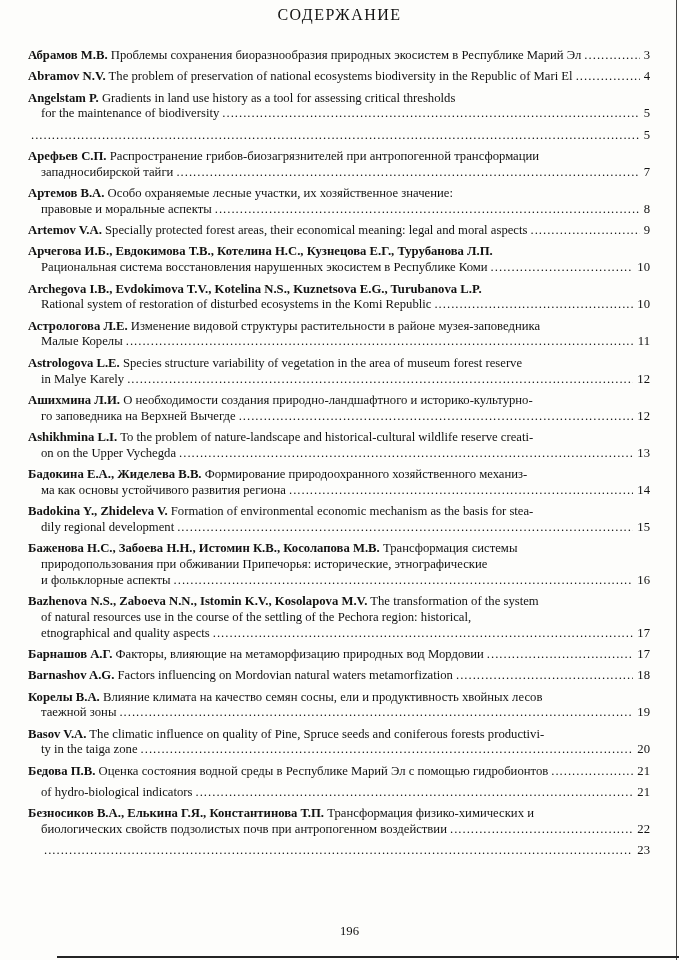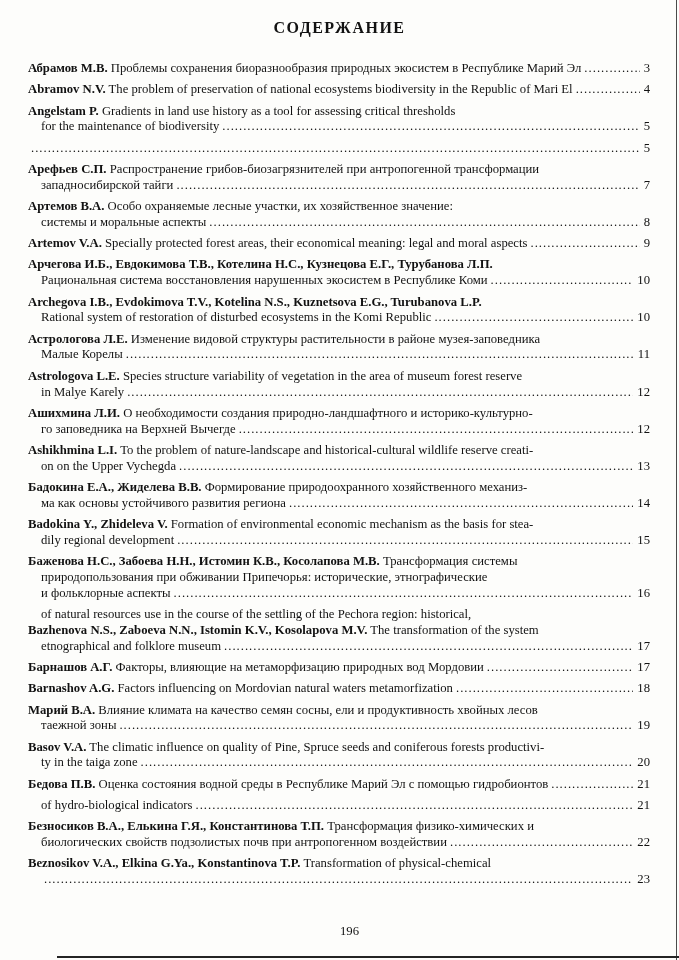--- a/index.html
+++ b/index.html
@@ -7,24 +7,24 @@
     width: 679px;
     height: 960px;
     background: #fdfdfb;
     position: relative;
     overflow: hidden;
     font-family: "Liberation Serif", "DejaVu Serif", serif;
     color: #121212;
   }
   .sheet { position: absolute; inset: 0; }
   .title {
-    margin-top: 19px;
+    margin-top: 6px;
     text-align: center;
     font-size: 16px;
-    font-weight: bold;
+    font-weight: normal;
     letter-spacing: 1.5px;
   }
   .entries { margin: 24px 29px 0 28px; }
   .entry { margin-bottom: 5.5px; }
   .line {
     display: flex;
     align-items: flex-end;
     font-size: 12.7px;
     line-height: 15.8px;
   }
@@ -105,21 +105,21 @@
           <span class="txt">западносибирской тайги</span>
           <span class="dots">................................................................................................................................................................................................................................................</span>
           <span class="pg">7</span>
         </div>
       </div>
       <div class="entry">
         <div class="line">
           <span class="txt"><span class="authors">Артемов В.А.</span> Особо охраняемые лесные участки, их хозяйственное значение:</span>
         </div>
         <div class="line cont">
-          <span class="txt">системы и моральные аспекты</span>
+          <span class="txt">правовые и моральные аспекты</span>
           <span class="dots">................................................................................................................................................................................................................................................</span>
           <span class="pg">8</span>
         </div>
       </div>
       <div class="entry">
         <div class="line">
           <span class="txt"><span class="authors">Artemov V.A.</span> Specially protected forest areas, their economical meaning: legal and moral aspects</span>
           <span class="dots">................................................................................................................................................................................................................................................</span>
           <span class="pg">9</span>
         </div>
@@ -211,49 +211,49 @@
         <div class="line cont">
           <span class="txt">природопользования при обживании Припечорья: исторические, этнографические</span>
         </div>
         <div class="line cont">
           <span class="txt">и фольклорные аспекты</span>
           <span class="dots">................................................................................................................................................................................................................................................</span>
           <span class="pg">16</span>
         </div>
       </div>
       <div class="entry">
+        <div class="line">
+          <span class="txt"><span class="authors">Bazhenova N.S., Zaboeva N.N., Istomin K.V., Kosolapova M.V.</span> The transformation of the system</span>
+        </div>
         <div class="line cont">
           <span class="txt">of natural resources use in the course of the settling of the Pechora region: historical,</span>
         </div>
-        <div class="line">
-          <span class="txt"><span class="authors">Bazhenova N.S., Zaboeva N.N., Istomin K.V., Kosolapova M.V.</span> The transformation of the system</span>
-        </div>
-        <div class="line cont">
-          <span class="txt">etnographical and folklore museum</span>
+        <div class="line cont">
+          <span class="txt">etnographical and quality aspects</span>
           <span class="dots">................................................................................................................................................................................................................................................</span>
           <span class="pg">17</span>
         </div>
       </div>
       <div class="entry">
         <div class="line">
           <span class="txt"><span class="authors">Барнашов А.Г.</span> Факторы, влияющие на метаморфизацию природных вод Мордовии</span>
           <span class="dots">................................................................................................................................................................................................................................................</span>
           <span class="pg">17</span>
         </div>
       </div>
       <div class="entry">
         <div class="line">
           <span class="txt"><span class="authors">Barnashov A.G.</span> Factors influencing on Mordovian natural waters metamorfization</span>
           <span class="dots">................................................................................................................................................................................................................................................</span>
           <span class="pg">18</span>
         </div>
       </div>
       <div class="entry">
         <div class="line">
-          <span class="txt"><span class="authors">Марий В.А.</span> Влияние климата на качество семян сосны, ели и продуктивность хвойных лесов</span>
+          <span class="txt"><span class="authors">Корелы В.А.</span> Влияние климата на качество семян сосны, ели и продуктивность хвойных лесов</span>
         </div>
         <div class="line cont">
           <span class="txt">таежной зоны</span>
           <span class="dots">................................................................................................................................................................................................................................................</span>
           <span class="pg">19</span>
         </div>
       </div>
       <div class="entry">
         <div class="line">
           <span class="txt"><span class="authors">Basov V.A.</span> The climatic influence on quality of Pine, Spruce seeds and coniferous forests productivi-</span>
@@ -282,23 +282,20 @@
         <div class="line">
           <span class="txt"><span class="authors">Безносиков В.А., Елькина Г.Я., Константинова Т.П.</span> Трансформация физико-химических и</span>
         </div>
         <div class="line cont">
           <span class="txt">биологических свойств подзолистых почв при антропогенном воздействии</span>
           <span class="dots">................................................................................................................................................................................................................................................</span>
           <span class="pg">22</span>
         </div>
       </div>
       <div class="entry">
-        <div class="line">
-          <span class="txt"><span class="authors">Beznosikov V.A., Elkina G.Ya., Konstantinova T.P.</span> Transformation of physical-chemical</span>
-        </div>
         <div class="line cont">
           <span class="dots">................................................................................................................................................................................................................................................</span>
           <span class="pg">23</span>
         </div>
       </div>
     </div>
   <div class="footer">196</div>
   <div class="edge-right"></div>
   <div class="edge-bottom"></div>
 </div>

